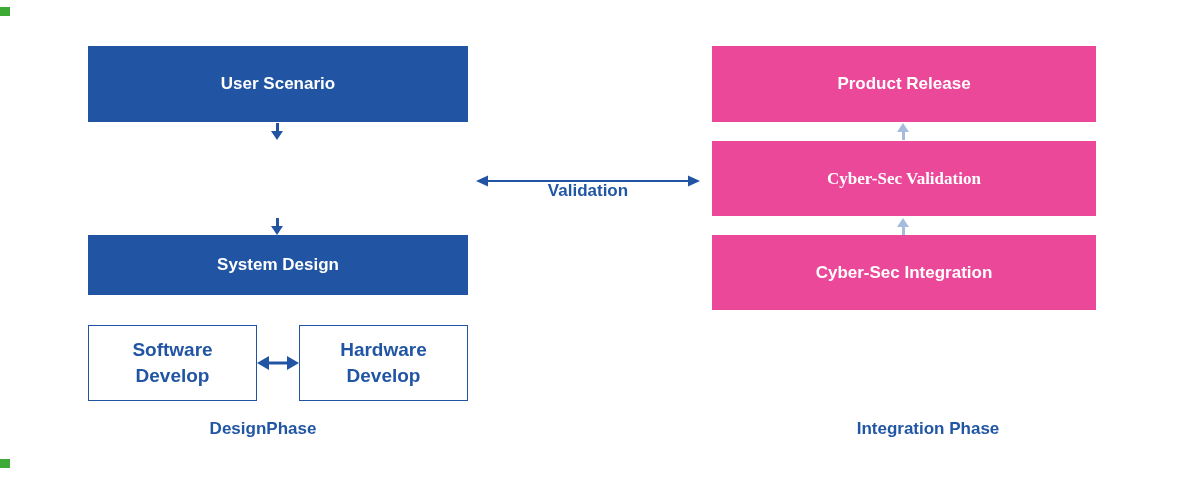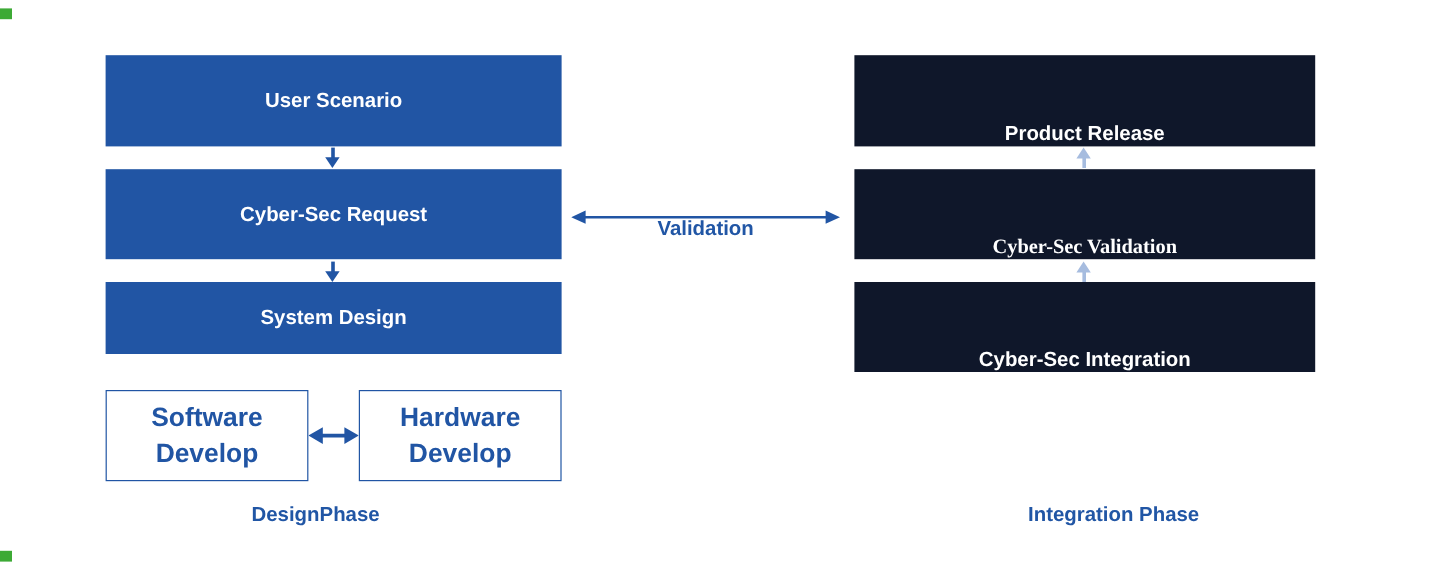--- a/index.html
+++ b/index.html
@@ -5,24 +5,24 @@
   * { margin:0; padding:0; box-sizing:border-box; }
   body { background:#ffffff; font-family:"Liberation Sans", sans-serif; }
   .canvas {
     position:relative; width:1200px; height:478px; background:#ffffff; overflow:hidden;
   }
   .box {
     position:absolute; display:flex; align-items:center; justify-content:center;
     font-size:17px; font-weight:600; text-align:center;
   }
   .box-dark  { background:#2155A4; color:#ffffff; }
-  .box-light { background:#0f172a; color:#ffffff;align-items:flex-end; }
+  .box-light { background:#ec4899; color:#ffffff; }
   .box-outline {
     background:#ffffff; border:1.5px solid #2155A4; color:#2155A4;
-    white-space:pre-line; line-height:1.35; font-size:22px; font-weight:600;
+    white-space:pre-line; line-height:1.35; font-size:19px; font-weight:600;
   }
   .phase-caption {
     position:absolute; font-size:17px; font-weight:600; color:#2156A5; text-align:center;
   }
   .connector-label {
     position:absolute; font-size:17px; font-weight:600; color:#2156A5; text-align:center;
   }
   
   .v-arrow { position:absolute; width:13px; height:17px; }
   .v-arrow.dark  { color:#2155A4; }
@@ -53,23 +53,20 @@
 
   <div class="box box-dark" style="left:88px; top:46px; width:380px; height:76px;">
     <span>User Scenario</span>
   </div>
 
   <div class="v-arrow down dark" style="left:271px; top:123px;">
     <span class="stem"></span>
     <span class="head"></span>
   </div>
 
-  <div class="box box-dark" style="left:88px; top:141px; width:380px; height:75px;">
-    <span>Cyber-Sec Request</span>
-  </div>
 
   <div class="v-arrow down dark" style="left:271px; top:218px;">
     <span class="stem"></span>
     <span class="head"></span>
   </div>
 
   <div class="box box-dark" style="left:88px; top:235px; width:380px; height:60px;">
     <span>System Design</span>
   </div>
 

